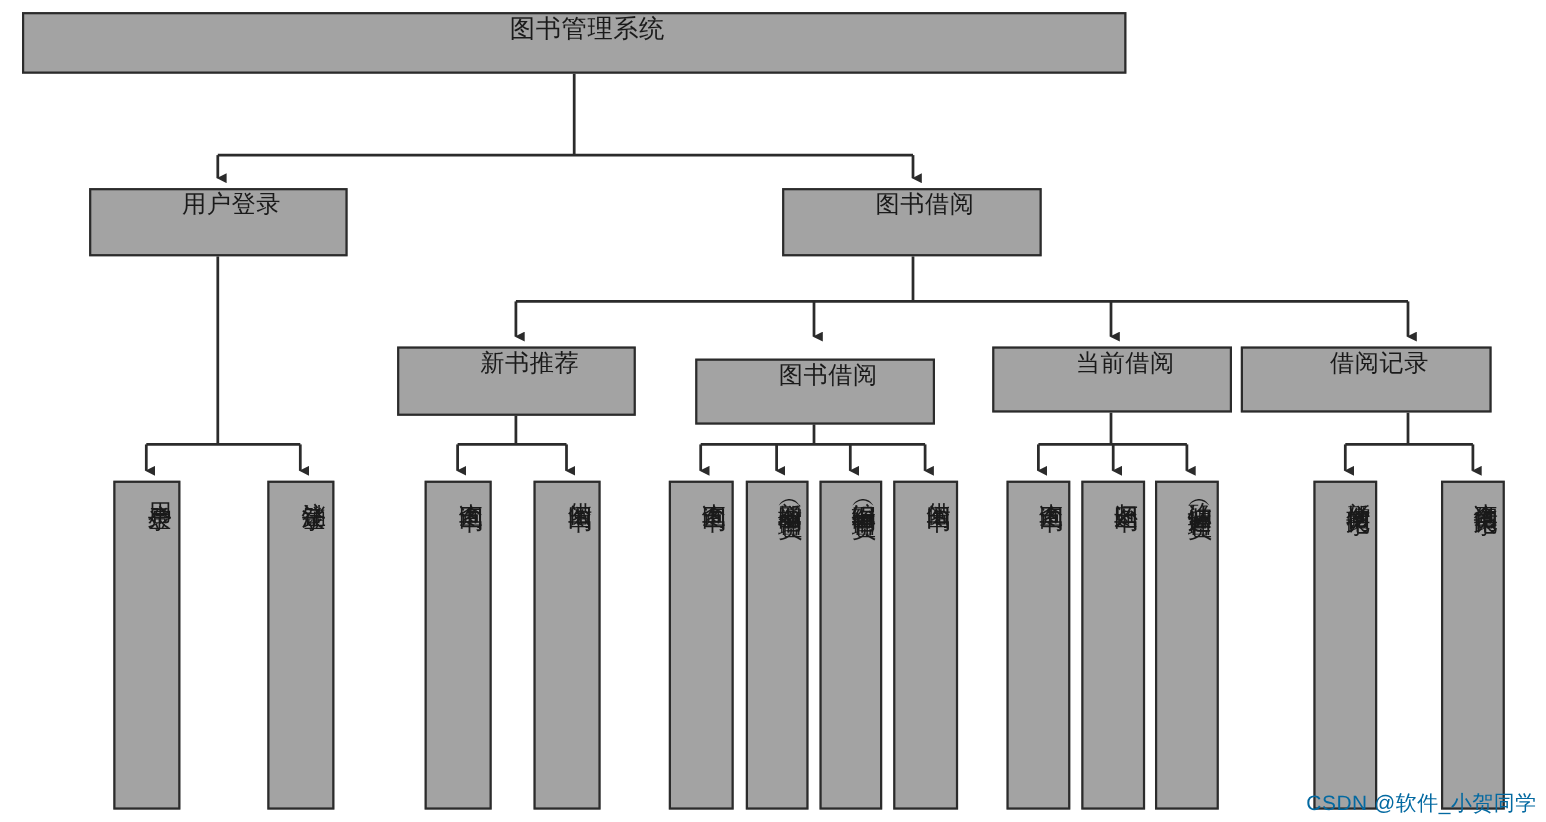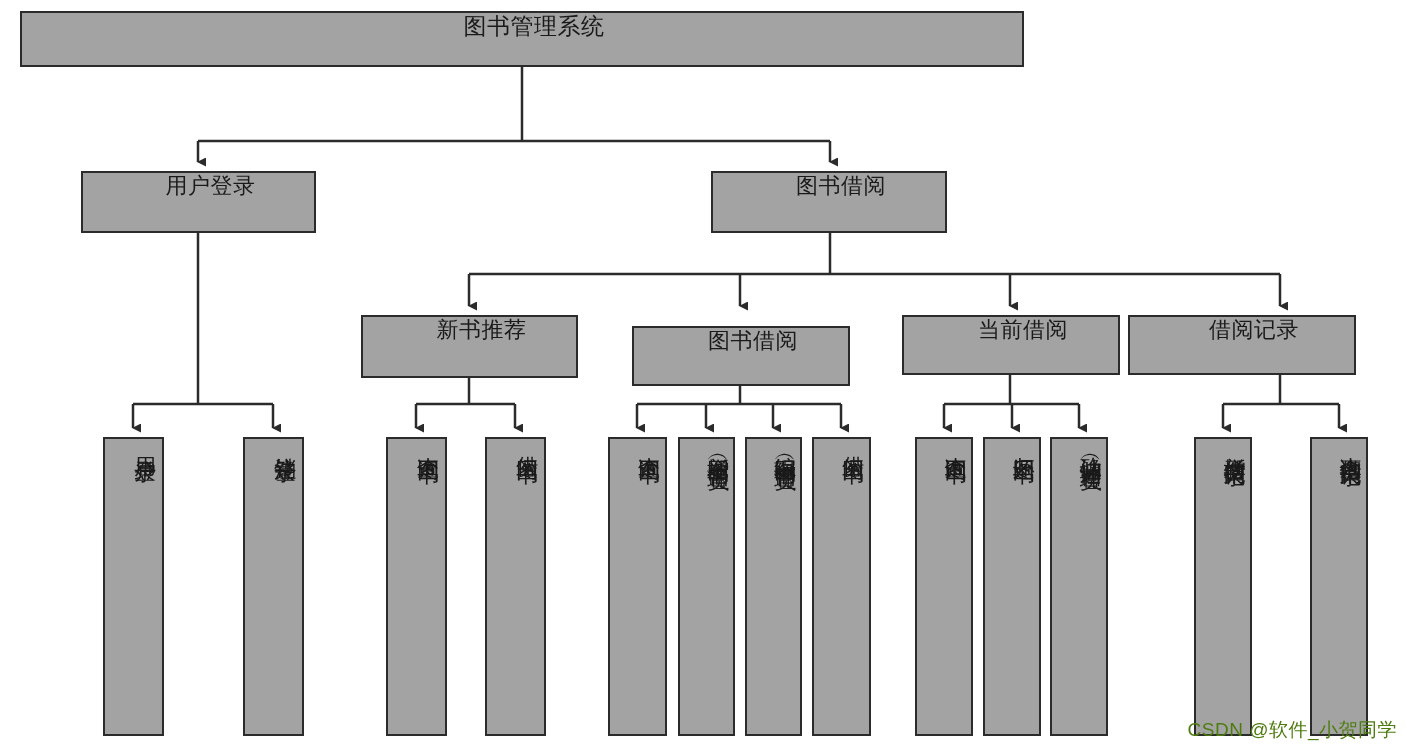--- a/index.html
+++ b/index.html
@@ -54,21 +54,21 @@
     white-space: nowrap;
   }
   .title-label {
     font-size: 23px;
   }
   .watermark {
     position: absolute;
     right: 8px;
     bottom: 4px;
     font-size: 19px;
-    color: #4d7c0f;
+    color: #0369a1;
     white-space: nowrap;
     letter-spacing: 0.5px;
   }
 </style>
 </head>
 <body>
 
 <div id="diagram-root">
 
   <svg class="diagram-canvas" viewBox="0 0 1405 747" xmlns="http://www.w3.org/2000/svg">

